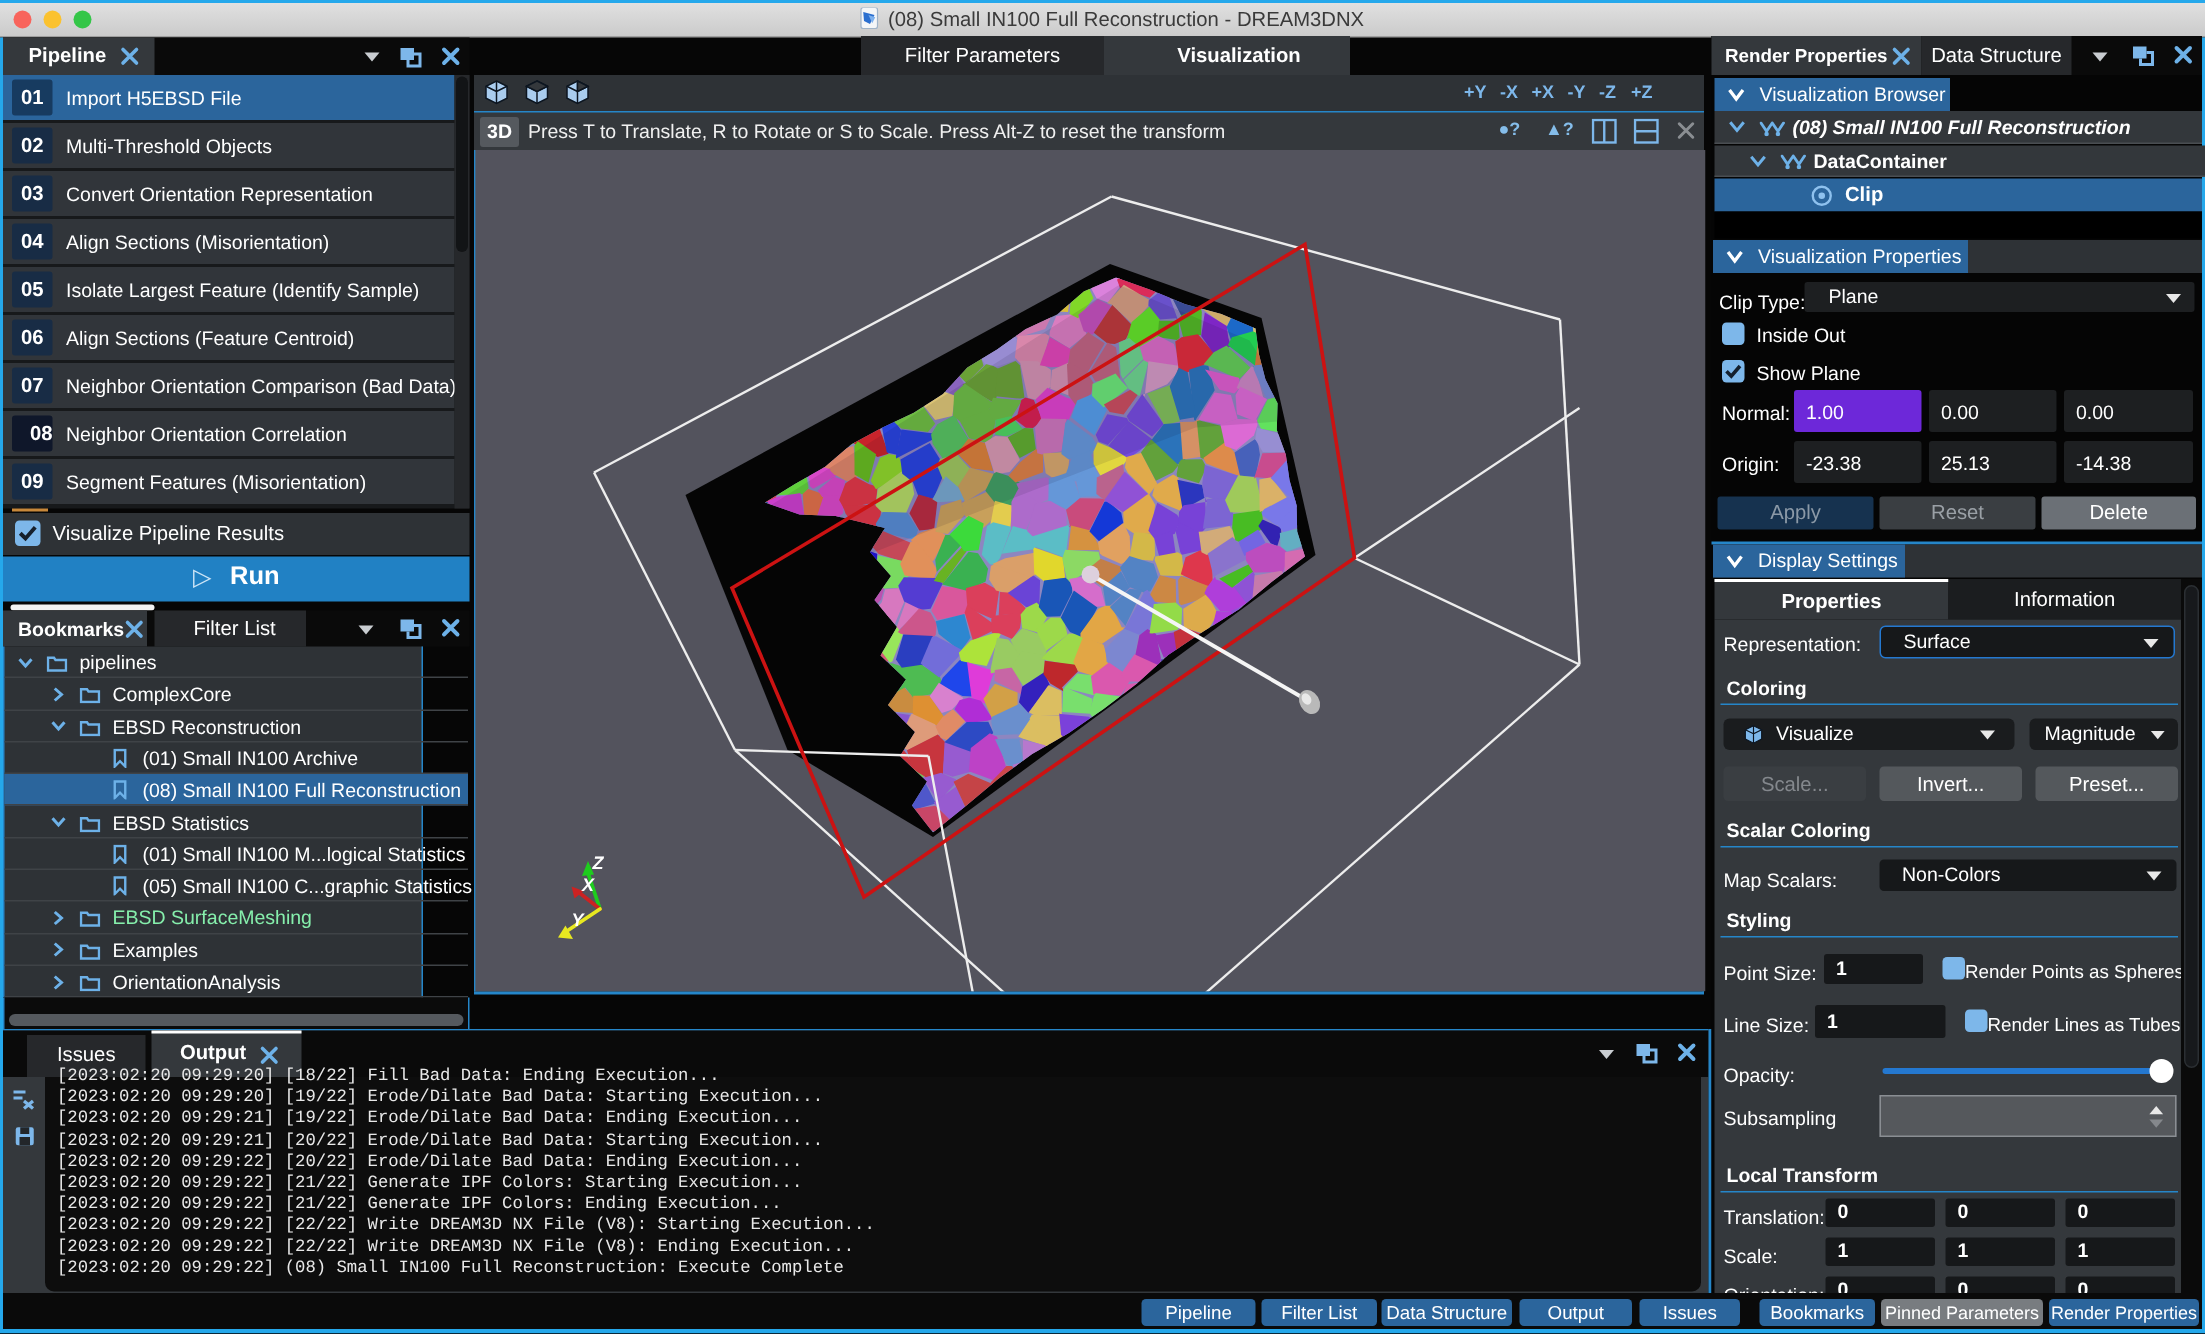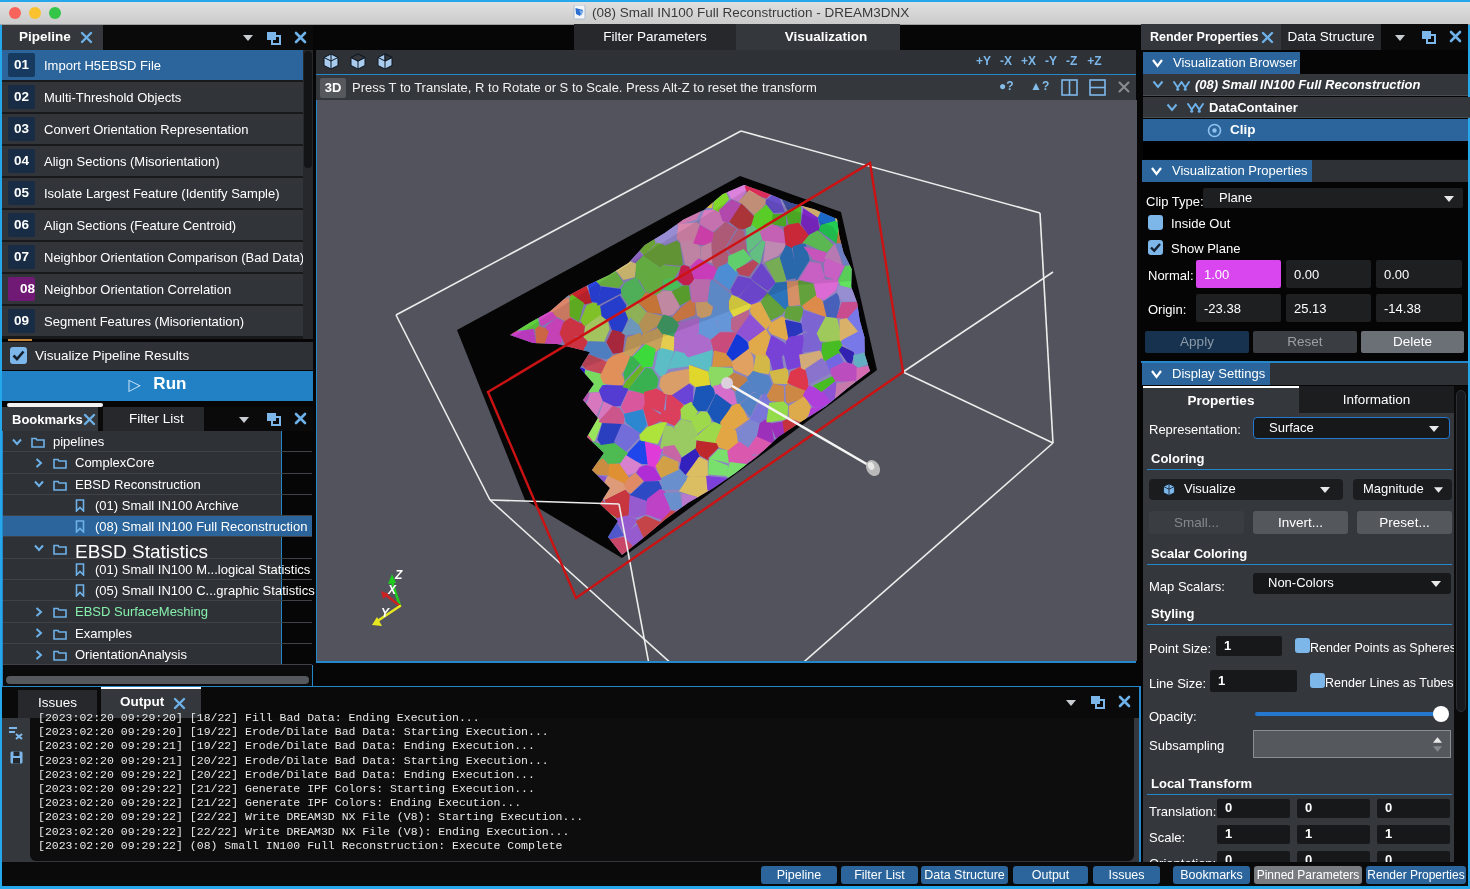--- a/index.html
+++ b/index.html
@@ -72,21 +72,21 @@
       </div>
       <div class="abs" style="left:0;top:160px;width:301px;height:30px;background:#31353a;">
         <div class="abs" style="left:6px;top:2.5px;width:27px;height:24px;background:#182c45;border-radius:2px;color:#fff;font-weight:bold;font-size:13.5px;text-align:center;line-height:24px;">06</div>
         <div class="abs" style="left:42px;top:7.5px;color:#fff;font-size:13px;">Align Sections (Feature Centroid)</div>
       </div>
       <div class="abs" style="left:0;top:192px;width:301px;height:30px;background:#31353a;">
         <div class="abs" style="left:6px;top:2.5px;width:27px;height:24px;background:#182c45;border-radius:2px;color:#fff;font-weight:bold;font-size:13.5px;text-align:center;line-height:24px;">07</div>
         <div class="abs" style="left:42px;top:7.5px;color:#fff;font-size:13px;">Neighbor Orientation Comparison (Bad Data)</div>
       </div>
       <div class="abs" style="left:0;top:224px;width:301px;height:30px;background:#31353a;">
-        <div class="abs" style="left:6px;top:2.5px;width:27px;height:24px;background:#701a75;border-radius:2px;color:#fff;font-weight:bold;font-size:13.5px;text-align:center;line-height:24px;padding-left:12px;">08</div>
+        <div class="abs" style="left:6px;top:2.5px;width:27px;height:24px;background:#0f172a;border-radius:2px;color:#fff;font-weight:bold;font-size:13.5px;text-align:center;line-height:24px;padding-left:12px;">08</div>
         <div class="abs" style="left:42px;top:7.5px;color:#fff;font-size:13px;">Neighbor Orientation Correlation</div>
       </div>
       <div class="abs" style="left:0;top:256px;width:301px;height:30px;background:#31353a;">
         <div class="abs" style="left:6px;top:2.5px;width:27px;height:24px;background:#182c45;border-radius:2px;color:#fff;font-weight:bold;font-size:13.5px;text-align:center;line-height:24px;">09</div>
         <div class="abs" style="left:42px;top:7.5px;color:#fff;font-size:13px;">Segment Features (Misorientation)</div>
       </div>
       <div class="abs" style="left:301px;top:0;width:10px;height:289px;background:#26282b;"></div>
       <div class="abs" style="left:302px;top:1px;width:8px;height:117px;background:#121416;border-radius:4px;"></div>
     </div>
 
@@ -167,21 +167,21 @@
         </svg>
         <div class="abs" style="left:92px;top:3px;color:#fff;font-size:13px;">(08) Small IN100 Full Reconstruction</div>
       </div>
       <div class="abs" style="left:0;top:106.5px;width:309px;height:21.3px;background:transparent;border-bottom:1px solid #3f4347;">
         <svg width="12" height="12" viewBox="0 0 12 12" style="position:absolute;left:30px;top:4.5px;">
           <path d="M2 3.5 L6 8 L10 3.5" stroke="#6db1e8" stroke-width="2" fill="none"></path>
         </svg>
         <svg width="14" height="12" viewBox="0 0 14 12" style="position:absolute;left:50px;top:5px;">
           <path d="M1 2.5 L5 2.5 L6 4 L13 4 L13 11 L1 11 Z M1 2.5 L1 11" fill="none" stroke="#6db1e8" stroke-width="1.6"></path>
         </svg>
-        <div class="abs" style="left:72px;top:3px;color:#fff;font-size:19px;">EBSD Statistics</div>
+        <div class="abs" style="left:72px;top:3px;color:#fff;font-size:13px;">EBSD Statistics</div>
       </div>
       <div class="abs" style="left:0;top:127.80000000000001px;width:309px;height:21.3px;background:transparent;border-bottom:1px solid #3f4347;">
         <svg width="10" height="13" viewBox="0 0 10 13" style="position:absolute;left:72px;top:4px;">
           <path d="M1.5 1 L8.5 1 L8.5 12 L5 8.5 L1.5 12 Z" fill="none" stroke="#6db1e8" stroke-width="1.6"></path>
         </svg>
         <div class="abs" style="left:92px;top:3px;color:#fff;font-size:13px;">(01) Small IN100 M...logical Statistics</div>
       </div>
       <div class="abs" style="left:0;top:149.1px;width:309px;height:21.3px;background:transparent;border-bottom:1px solid #3f4347;">
         <svg width="10" height="13" viewBox="0 0 10 13" style="position:absolute;left:72px;top:4px;">
           <path d="M1.5 1 L8.5 1 L8.5 12 L5 8.5 L1.5 12 Z" fill="none" stroke="#6db1e8" stroke-width="1.6"></path>
@@ -918,21 +918,21 @@
     <div class="abs" style="left:7px;top:191px;width:15px;height:15px;background:#7db7ea;border-radius:3px;"></div>
     <div class="abs" style="left:30px;top:192px;color:#fff;font-size:13px;">Inside Out</div>
     <div class="abs" style="left:7px;top:216px;width:15px;height:15px;background:#7db7ea;border-radius:3px;">
       <svg width="15" height="15" viewBox="0 0 15 15">
           <path d="M3 7.5 L6.2 10.8 L12 4" stroke="#14202e" stroke-width="2.4" fill="none"></path>
         </svg>
     </div>
     <div class="abs" style="left:30px;top:217px;color:#fff;font-size:13px;">Show Plane</div>
 
     <div class="abs" style="left:7px;top:244px;color:#fff;font-size:13px;">Normal:</div>
-    <div class="abs" style="left:55px;top:236px;width:85px;height:28px;background:#d946ef;border-radius:2px;">
+    <div class="abs" style="left:55px;top:236px;width:85px;height:28px;background:#6d28d9;border-radius:2px;">
         <span style="position:absolute;left:8px;top:7px;color:#fff;font-size:13px;">1.00</span>
       </div>
     <div class="abs" style="left:145px;top:236px;width:85px;height:28px;background:#1d1f21;border-radius:2px;">
         <span style="position:absolute;left:8px;top:7px;color:#fff;font-size:13px;">0.00</span>
       </div>
     <div class="abs" style="left:235px;top:236px;width:86px;height:28px;background:#1d1f21;border-radius:2px;">
         <span style="position:absolute;left:8px;top:7px;color:#fff;font-size:13px;">0.00</span>
       </div>
 
     <div class="abs" style="left:7px;top:278px;color:#fff;font-size:13px;">Origin:</div>
@@ -986,21 +986,21 @@
             <path d="M1 1 L6 7 L11 1 Z" fill="#e8e8e8"></path>
           </svg>
       </div>
       <div class="abs" style="left:210px;top:66px;width:99px;height:21px;background:#1a1c1e;border-radius:4px;">
         <span style="position:absolute;left:10px;top:2px;color:#fff;font-size:13px;">Magnitude</span>
         <svg style="position:absolute;right:8px;top:7px;" width="11" height="8" viewBox="0 0 12 8">
             <path d="M1 1 L6 7 L11 1 Z" fill="#e8e8e8"></path>
           </svg>
       </div>
 
-      <div class="abs" style="left:6px;top:98px;width:95px;height:23px;background:#3a3e42;border-radius:3px;color:#84888d;font-size:13.5px;text-align:center;line-height:23px;">Small...</div>
+      <div class="abs" style="left:6px;top:98px;width:95px;height:23px;background:#3a3e42;border-radius:3px;color:#84888d;font-size:13.5px;text-align:center;line-height:23px;">Scale...</div>
       <div class="abs" style="left:110px;top:98px;width:95px;height:23px;background:#54585c;border-radius:3px;color:#fff;font-size:13.5px;text-align:center;line-height:23px;">Invert...</div>
       <div class="abs" style="left:214px;top:98px;width:95px;height:23px;background:#54585c;border-radius:3px;color:#fff;font-size:13.5px;text-align:center;line-height:23px;">Preset...</div>
 
       <div class="abs" style="left:8px;top:133px;color:#fff;font-size:13px;font-weight:bold;">Scalar Coloring</div>
       <div class="abs" style="left:4px;top:151px;width:305px;height:1px;background:#2586c9;"></div>
 
       <div class="abs" style="left:6px;top:166px;color:#fff;font-size:13px;">Map Scalars:</div>
       <div class="abs" style="left:110px;top:160px;width:198px;height:21px;background:#16181a;border-radius:3px;">
         <span style="position:absolute;left:15px;top:2px;color:#fff;font-size:13px;">Non-Colors</span>
         <svg style="position:absolute;right:9px;top:7px;" width="12" height="8" viewBox="0 0 12 8">

